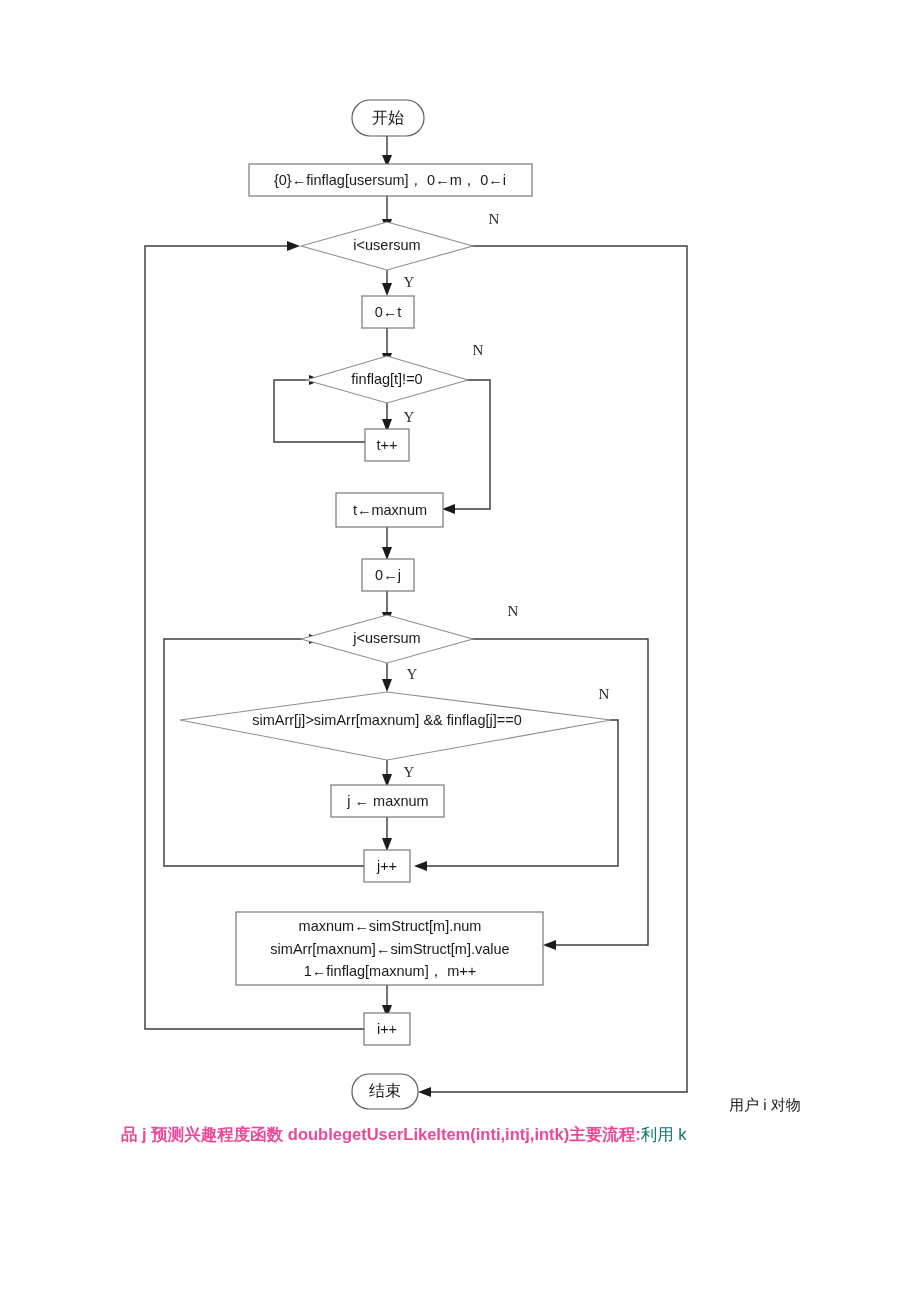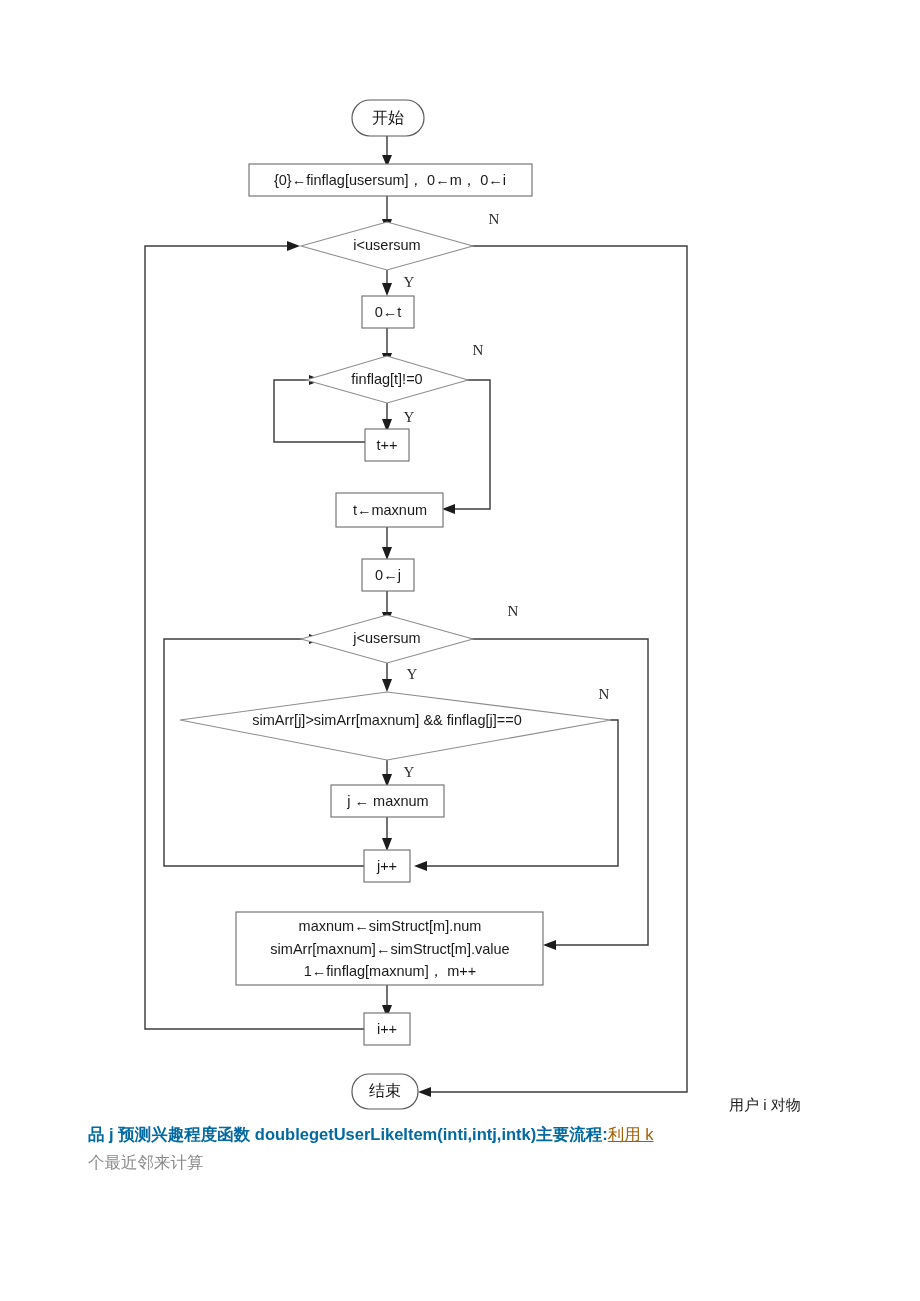--- a/index.html
+++ b/index.html
@@ -76,26 +76,26 @@
     width: 620px;
     font-family: "Liberation Sans", sans-serif;
     font-size: 16.5px;
     line-height: 1.55;
   }
   .caption-line {
     white-space: nowrap;
   }
   .cap-strong {
     font-weight: bold;
-    color: #0369a1;
+    color: #ec4899;
+    margin-left: 33px;
   }
   .cap-muted {
-    color: #a16207;
+    color: #0f766e;
     font-weight: normal;
-    text-decoration: underline;
   }
   .caption-line2 {
     color: #8a8a8a;
     font-size: 16.5px;
     margin-top: 2px;
   }
   .floating-note {
     position: absolute;
     left: 729px;
     top: 1096px;
@@ -255,16 +255,15 @@
     </g>
 
   </svg>
 
   <div class="floating-note">
     <span>用户 i 对物</span>
   </div>
 
   <div class="caption-block">
     <div class="caption-line"><span class="cap-strong">品 j 预测兴趣程度函数 doublegetUserLikeItem(inti,intj,intk)主要流程:</span><span class="cap-muted">利用 k</span></div>
-    <div class="caption-line caption-line2">个最近邻来计算</div>
   </div>
 
 </div>
 
 </body></html>

